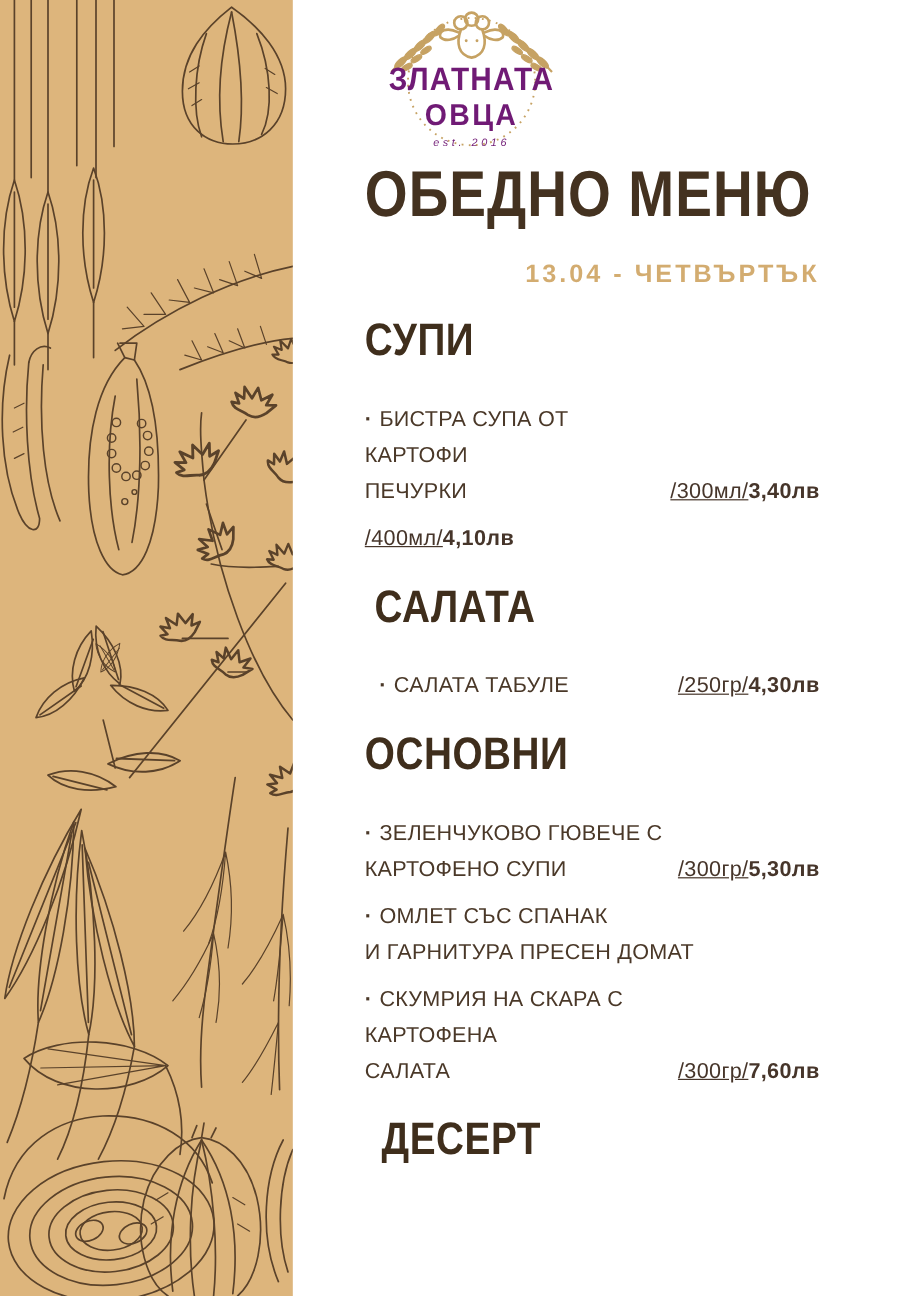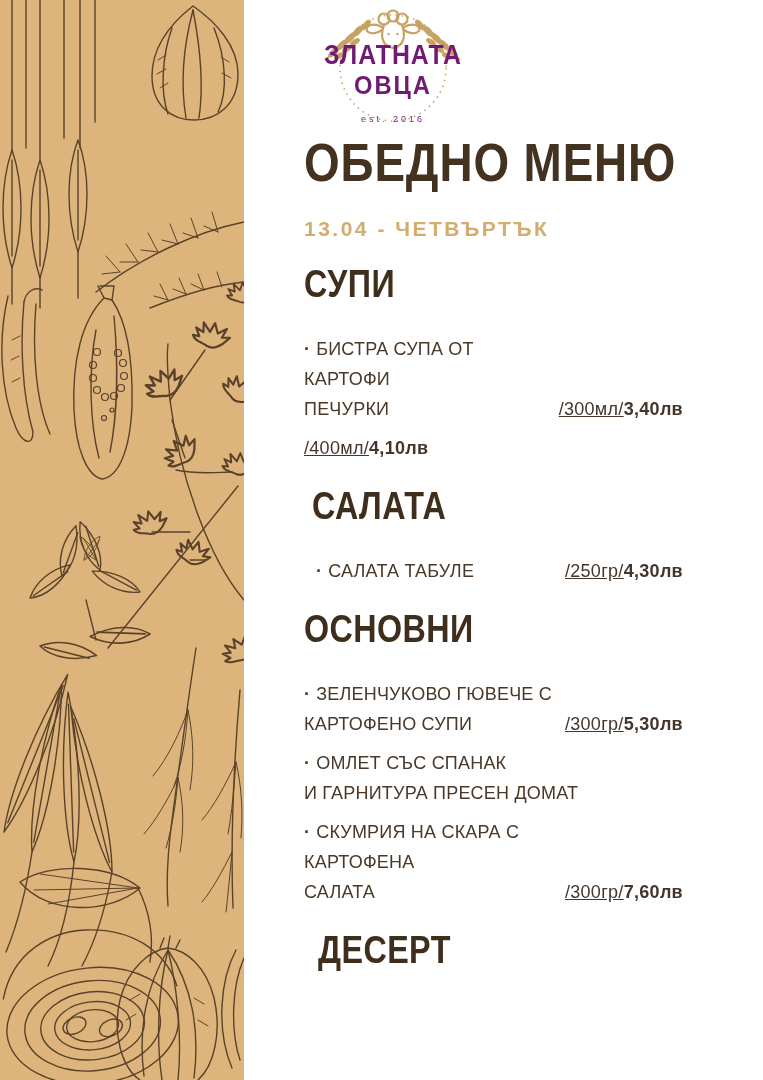--- a/index.html
+++ b/index.html
@@ -23,31 +23,31 @@
 
   
   .logo { position:relative; width:190px; height:118px; margin-left:-6px; }
   .logo svg { position:absolute; inset:0; }
   .logo-text {
     position:absolute; inset:0; display:flex; flex-direction:column;
     align-items:center; text-align:center; color:#701a75;justify-content:flex-end;
   }
   .logo-name1 { margin-top:42px; font-weight:700; font-size:27px; letter-spacing:1px; transform:scaleX(.92); }
   .logo-name2 { font-weight:700; font-size:25px; letter-spacing:2px; transform:scaleX(.95); }
-  .logo-est   { margin-top:14px; font-size:9px; letter-spacing:3px; }
+  .logo-est   { margin-top:3px; font-size:9px; letter-spacing:3px;font-style:italic; }
 
   
   .page-title {
     margin-top:10px; font-size:54px; font-weight:700; color:#443220;
     letter-spacing:1px; line-height:1.05;
     transform:scaleX(.85); transform-origin:0 50%; white-space:nowrap;
   }
   .menu-date {
     margin-top:26px; font-size:21px; font-weight:700; letter-spacing:2.5px;
-    color:#d3ac70; white-space:nowrap;
+    color:#d3ac70; white-space:nowrap;text-align:right;
   }
 
   .section { margin-top:16px; }
   .section-title {
     margin:22px 0 28px; font-size:38px; font-weight:700; color:#3f2e1c;
     letter-spacing:.5px; transform:scaleX(.85); transform-origin:0 50%;
     white-space:nowrap;
   }
   .section:nth-child(2) .section-title { margin-left:8px; }
   .section:nth-child(4) .section-title { margin-left:14px; }

